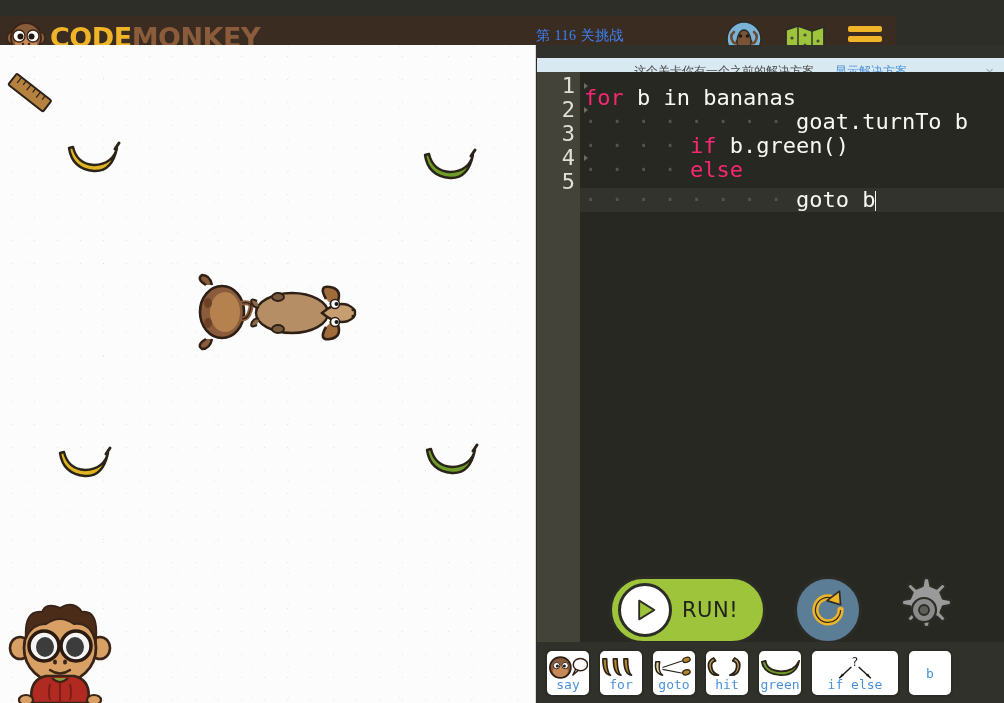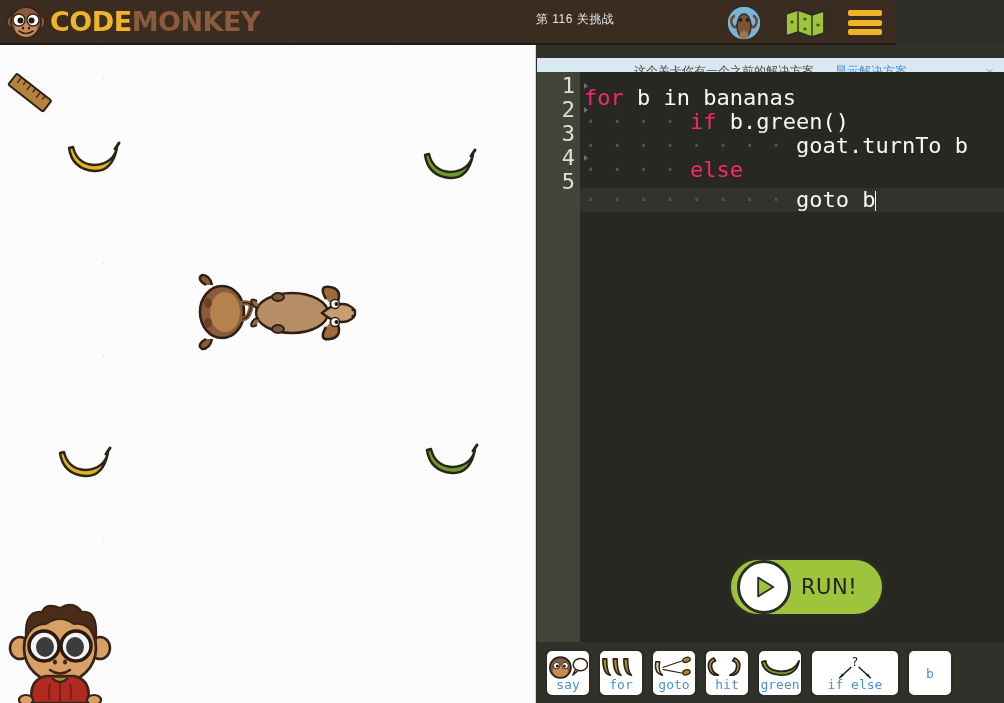--- a/index.html
+++ b/index.html
@@ -6,41 +6,41 @@
   html, body {
     width: 1004px; height: 703px;
     overflow: hidden;
     background: #2e2e28;
     font-family: "Liberation Sans", sans-serif;
   }
   #app { position: relative; width: 1004px; height: 703px; }
 
   
   .header {
-    position: absolute; left: 0; top: 0;
+    position: absolute; left: 0; top: 16px;
     width: 896px; height: 45px;
     background: #3a2c21;
     display: flex; align-items: center;
     border-bottom: 2px solid #241a13;
   }
   .logo-wrap { display: flex; align-items: center; padding-left: 6px; gap: 4px; }
   .logo-monkey { width: 40px; height: 36px; flex: none; }
   .logo-text {
     font-family: "DejaVu Sans", sans-serif;
     font-weight: bold; font-size: 27px;
     letter-spacing: -0.5px;
     line-height: 1;
   }
   .logo-code { color: #f0b429; }
   .logo-monkeyword { color: #8a5c3b; }
 
   .header-title {
     position: absolute; left: 536px; top: 11px;
-    color: #e5e5e5; font-size: 12px;
-    font-family: Liberation Sans, sans-serif;
+    color: #3b82f6; font-size: 14px;
+    font-family: Liberation Serif, serif;
     letter-spacing: 0.5px;
   }
   .header-icons {
     position: absolute; right: 14px; top: 0;
     height: 45px; display: flex; align-items: center; gap: 22px;
   }
   .goat-avatar { width: 36px; height: 36px; }
   .map-icon { width: 42px; height: 30px; }
   .hamburger { width: 34px; height: 25px; display: flex; flex-direction: column; justify-content: space-between; }
   .hamburger span { display: block; height: 6px; background: #f0b429; border-radius: 2px; }
@@ -125,21 +125,20 @@
     background: #f8f8f0; vertical-align: -4px;
   }
 
   
   .run-area {
     position: absolute; left: 0; bottom: 41px;
     width: 467px; height: 105px;
     display: flex; align-items: center;
     padding-left: 72px; gap: 28px;
     pointer-events: none;
-    flex-direction: column;
   }
   .run-btn {
     width: 157px; height: 68px;
     background: #9dc43a;
     border: 3px solid #2c2c26;
     border-radius: 34px;
     display: flex; align-items: center; gap: 10px;
     padding-left: 6px;
     cursor: pointer; pointer-events: auto;
   }
@@ -354,22 +353,22 @@
           <span>4</span>
           <span class="fold-arrow"></span>
         </div>
         <div class="gutter-line">
           <span>5</span>
         </div>
       </div>
 
       <div class="code-col">
         <div class="code-line"><span class="kw">for</span><span> b in bananas</span></div>
+        <div class="code-line"><span class="indent-dot">·&nbsp;·&nbsp;·&nbsp;·&nbsp;·&nbsp;·&nbsp;·&nbsp;·&nbsp;</span><span>goat.turnTo b</span></div>
         <div class="code-line"><span class="indent-dot">·&nbsp;·&nbsp;·&nbsp;·&nbsp;</span><span class="kw">if</span><span> b.green()</span></div>
-        <div class="code-line"><span class="indent-dot">·&nbsp;·&nbsp;·&nbsp;·&nbsp;·&nbsp;·&nbsp;·&nbsp;·&nbsp;</span><span>goat.turnTo b</span></div>
         <div class="code-line"><span class="indent-dot">·&nbsp;·&nbsp;·&nbsp;·&nbsp;</span><span class="kw">else</span></div>
         <div class="code-line active"><span class="indent-dot">·&nbsp;·&nbsp;·&nbsp;·&nbsp;·&nbsp;·&nbsp;·&nbsp;·&nbsp;</span><span>goto b</span><span class="cursor"></span></div>
       </div>
     </div>
 
     <div class="run-area">
       <div class="run-btn">
         <div class="play-circle">
           <svg viewBox="0 0 24 24" width="28" height="28">
             <path d="M7 4 L20 12 L7 20 Z" fill="#9dc43a" stroke="#2c2c26" stroke-width="1.6" stroke-linejoin="round"></path>

